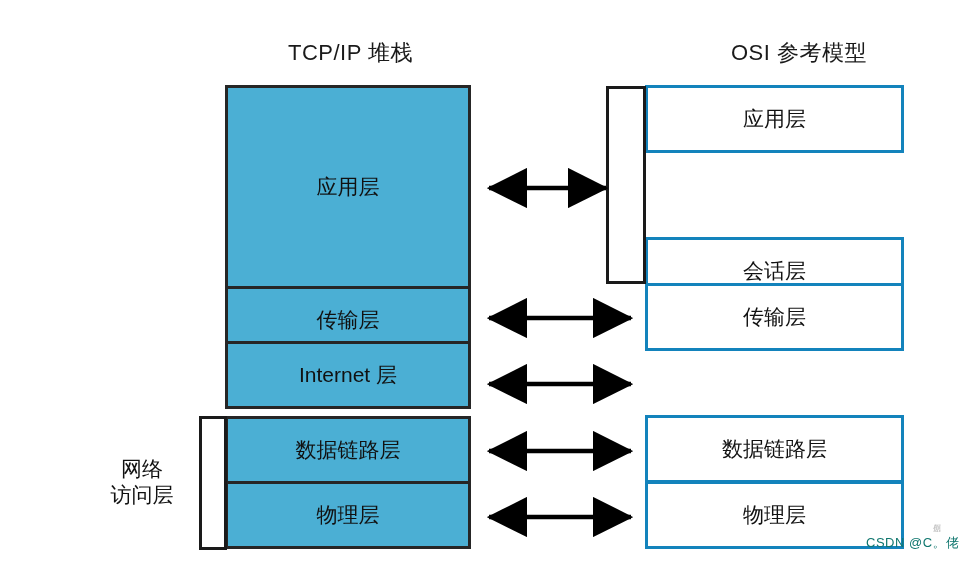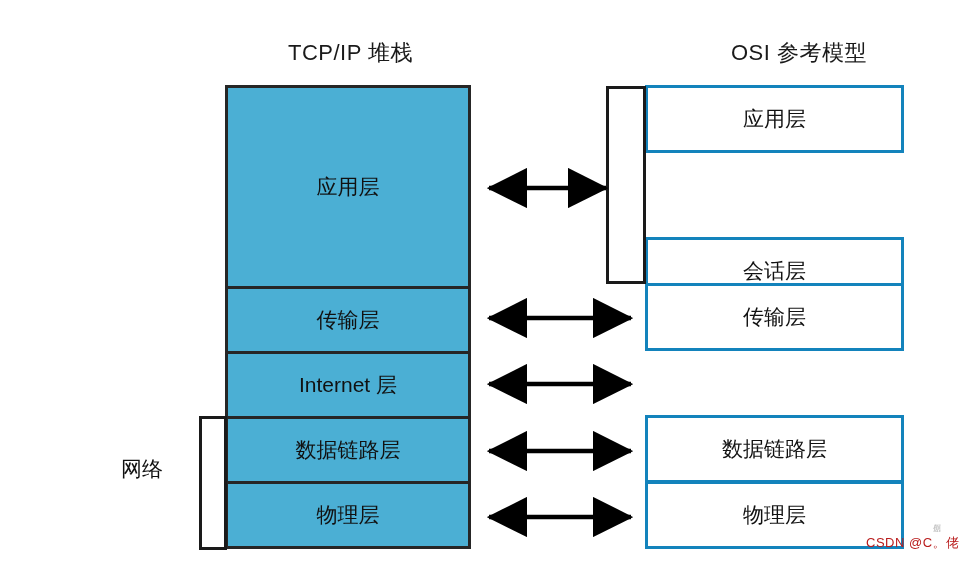--- a/index.html
+++ b/index.html
@@ -35,21 +35,21 @@
     left:0;width:246px;
     box-sizing:border-box;
     background:#4BAFD4;
     border:3px solid #262626;
     display:flex;align-items:center;justify-content:center;
     font-size:21px;color:#111;
     white-space:nowrap;
   }
   #tcp-0{top:0px;   height:204px;}
   #tcp-1{top:201px; height:68px;}
-  #tcp-2{top:266px; height:68px;}
+  #tcp-2{top:256px; height:68px;}
   #tcp-3{top:331px; height:68px;}
   #tcp-4{top:396px; height:68px;}
 
   
   #osi-stack{
     position:absolute;
     left:645px;top:85px;
     width:259px;height:464px;
   }
   .osi-box{
@@ -94,21 +94,21 @@
   #net-access-label span{display:block;white-space:nowrap;}
 
   
   .arrow{position:absolute;}
 
   
   #watermark{
     position:absolute;
     left:866px;top:534px;
     font-size:13px;
-    color:#b91c1c;
+    color:#0f766e;
     white-space:nowrap;
     letter-spacing:0.5px;
   }
   #watermark-vert{
     position:absolute;
     left:930px;top:518px;
     font-size:8px;
     color:#c3c3c3;
     writing-mode:vertical-rl;
     letter-spacing:0px;
@@ -136,20 +136,21 @@
     <div class="osi-box" id="osi-3">传输层</div>
     <div class="osi-box" id="osi-5">数据链路层</div>
     <div class="osi-box" id="osi-6">物理层</div>
   </div>
 
   <div class="bracket" id="bracket-osi"></div>
   <div class="bracket" id="bracket-tcp"></div>
 
   <div id="net-access-label">
     <span>网络</span>
+    <span>访问层</span>
   </div>
 
   <svg class="arrow" style="left:480px;top:168px;" width="135" height="40">
     <defs>
       <marker id="ahR" markerWidth="9" markerHeight="9" refX="8.5" refY="4.5" orient="auto" markerUnits="strokeWidth">
         <path d="M0,0 L9,4.5 L0,9 z" fill="#000"></path>
       </marker>
       <marker id="ahL" markerWidth="9" markerHeight="9" refX="0.5" refY="4.5" orient="auto" markerUnits="strokeWidth">
         <path d="M9,0 L0,4.5 L9,9 z" fill="#000"></path>
       </marker>

